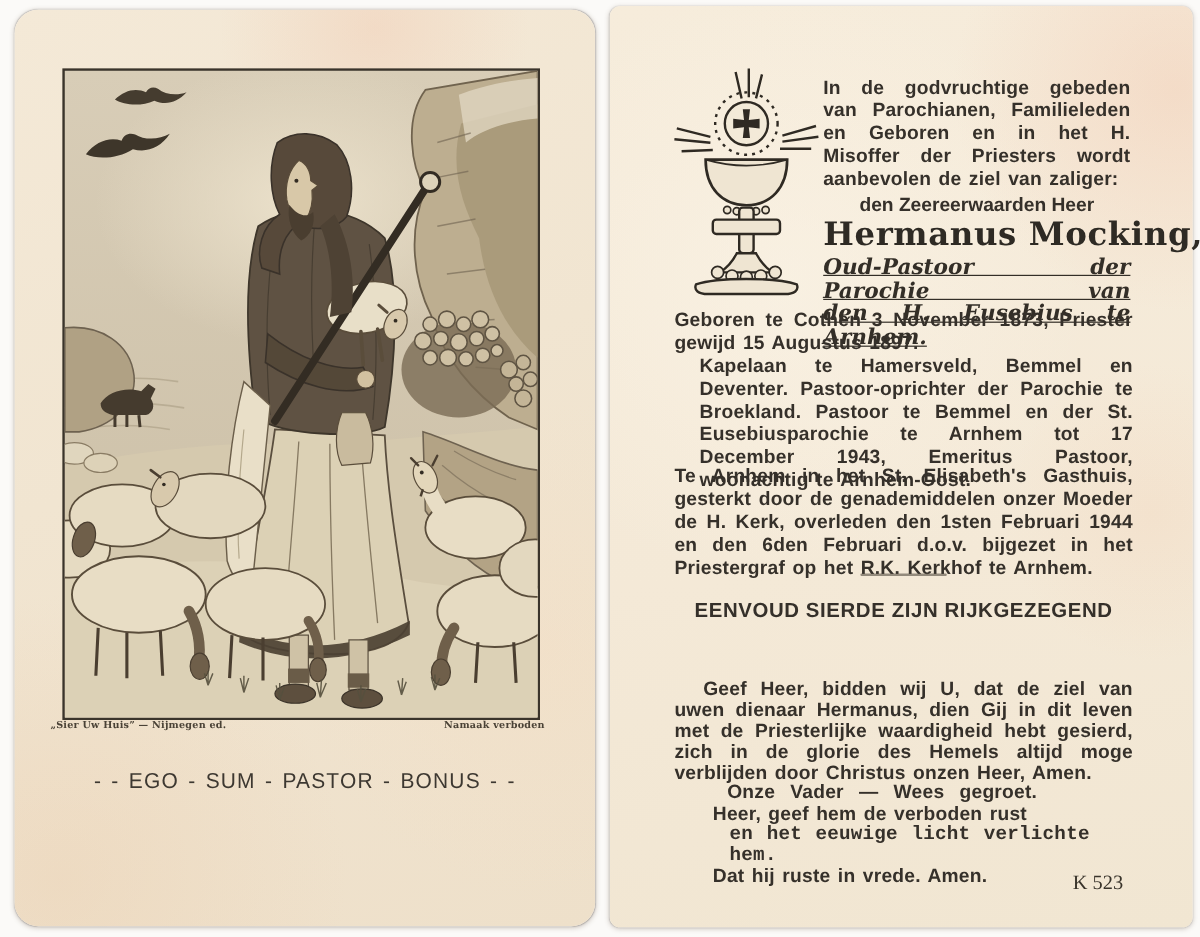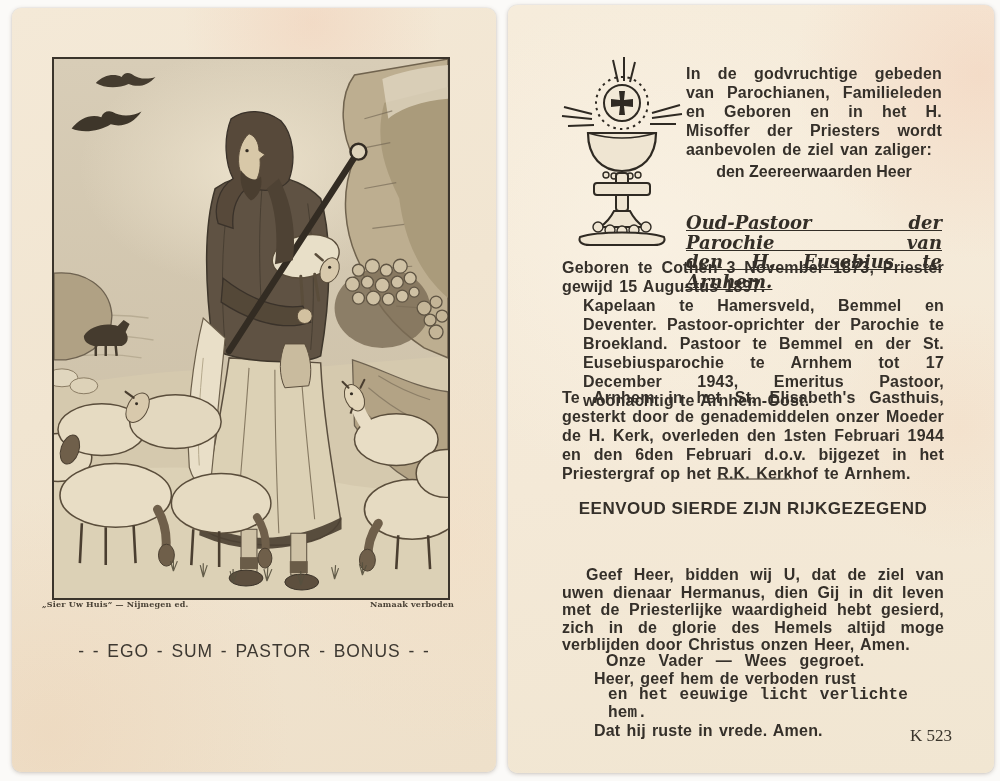--- a/index.html
+++ b/index.html
@@ -4,21 +4,21 @@
 <style>
   html,body{margin:0;padding:0;background:#fafaf7;}
   .scan{position:relative;width:1000px;height:781px;background:#fbfaf8;overflow:hidden;
         font-family:"Liberation Sans",sans-serif;}
   .card{position:absolute;border-radius:9px;box-shadow:0 1px 4px rgba(90,70,50,.28),0 0 1px rgba(0,0,0,.2);}
   .card.front{left:12px;top:8px;width:484px;height:764px;
     background:
       radial-gradient(circle at 62% 2%, rgba(238,185,158,.28), transparent 16%),
       radial-gradient(circle at 8% 95%, rgba(234,204,172,.35), transparent 28%),
       radial-gradient(circle at 92% 70%, rgba(244,222,196,.4), transparent 30%),
-      linear-gradient(160deg,#f4e9d7 0%,#f1e5d1 45%,#eee0ca 100%);}
+      linear-gradient(160deg,#f4e9d7 0%,#f1e5d1 45%,#eee0ca 100%); border-radius: 20px;}
   .card.back{left:508px;top:5px;width:486px;height:768px;
     background:
       radial-gradient(circle at 97% 9%, rgba(240,188,162,.33), transparent 22%),
       radial-gradient(circle at 93% 55%, rgba(240,200,170,.22), transparent 20%),
       radial-gradient(circle at 30% 30%, rgba(252,246,234,.5), transparent 40%),
       linear-gradient(175deg,#f6ecdb 0%,#f4e9d7 60%,#f1e6d2 100%);}
   .abs{position:absolute;}
   .ink{color:#35302a;}
   .body-text{font:700 16px/19px "Liberation Sans",sans-serif;letter-spacing:.2px;word-spacing:1.5px;}
   .jp{text-align:justify;text-align-last:left;}
@@ -280,20 +280,21 @@
           <path d="M22,182 C40,176 88,176 106,182 C108,187 104,190 96,190 L32,190 C24,190 20,187 22,182 Z" fill="#efe5d2"></path>
           <path d="M28,190 L100,190" stroke-width="1.4"></path>
         </g>
       </svg>
     </div>
 
     <div class="abs ink body-text jp" style="left:178px;top:59px;width:256px;">In de godvruchtige gebeden van Parochianen, Familieleden en Geboren en in het H. Misoffer der Priesters wordt aanbevolen de ziel van zaliger:</div>
 
     <div class="abs ink salutation center" style="left:178px;top:157px;width:256px;">den Zeereerwaarden Heer</div>
 
+    <div class="abs deceased-name" style="left:178px;top:177px;width:258px;">Hermanus Mocking,</div>
 
     <div class="abs" style="left:178px;top:208px;width:256px;">
       <div class="title-line">Oud-Pastoor der Parochie van</div>
       <div class="title-line">den H. Eusebius te Arnhem.</div>
     </div>
 
     <div class="abs ink body-text jp" style="left:54px;top:253px;width:382px;">Geboren te Cothen 3 November 1873, Priester gewijd 15 Augustus 1897.</div>
 
     <div class="abs ink body-text jp" style="left:75px;top:291px;width:361px;">Kapelaan te Hamersveld, Bemmel en Deventer. Pastoor-oprichter der Parochie te Broekland. Pastoor te Bemmel en der St. Eusebiusparochie te Arnhem tot 17 December 1943, Emeritus Pastoor, woonachtig te Arnhem-Oost.</div>
 
@@ -308,15 +309,15 @@
 
     <div class="abs ink body-text jp prayer" style="left:54px;top:561px;width:382px;">Geef Heer, bidden wij U, dat de ziel van uwen dienaar Hermanus, dien Gij in dit leven met de Priesterlijke waardigheid hebt gesierd, zich in de glorie des Hemels altijd moge verblijden door Christus onzen Heer, Amen.</div>
 
     <div class="abs ink closing" style="left:86px;top:647px;width:350px;">
       <div class="l1">Onze Vader — Wees gegroet.</div>
       <div class="l2">Heer, geef hem de verboden rust</div>
       <div class="l3">en het eeuwige licht verlichte hem.</div>
       <div class="l4">Dat hij ruste in vrede. Amen.</div>
     </div>
 
-    <div class="abs card-number" style="right:42px;top:722px;">K 523</div>
+    <div class="abs card-number" style="right:58px;top:722px;">K 523</div>
   </div>
 </div>
 
 </body></html>

